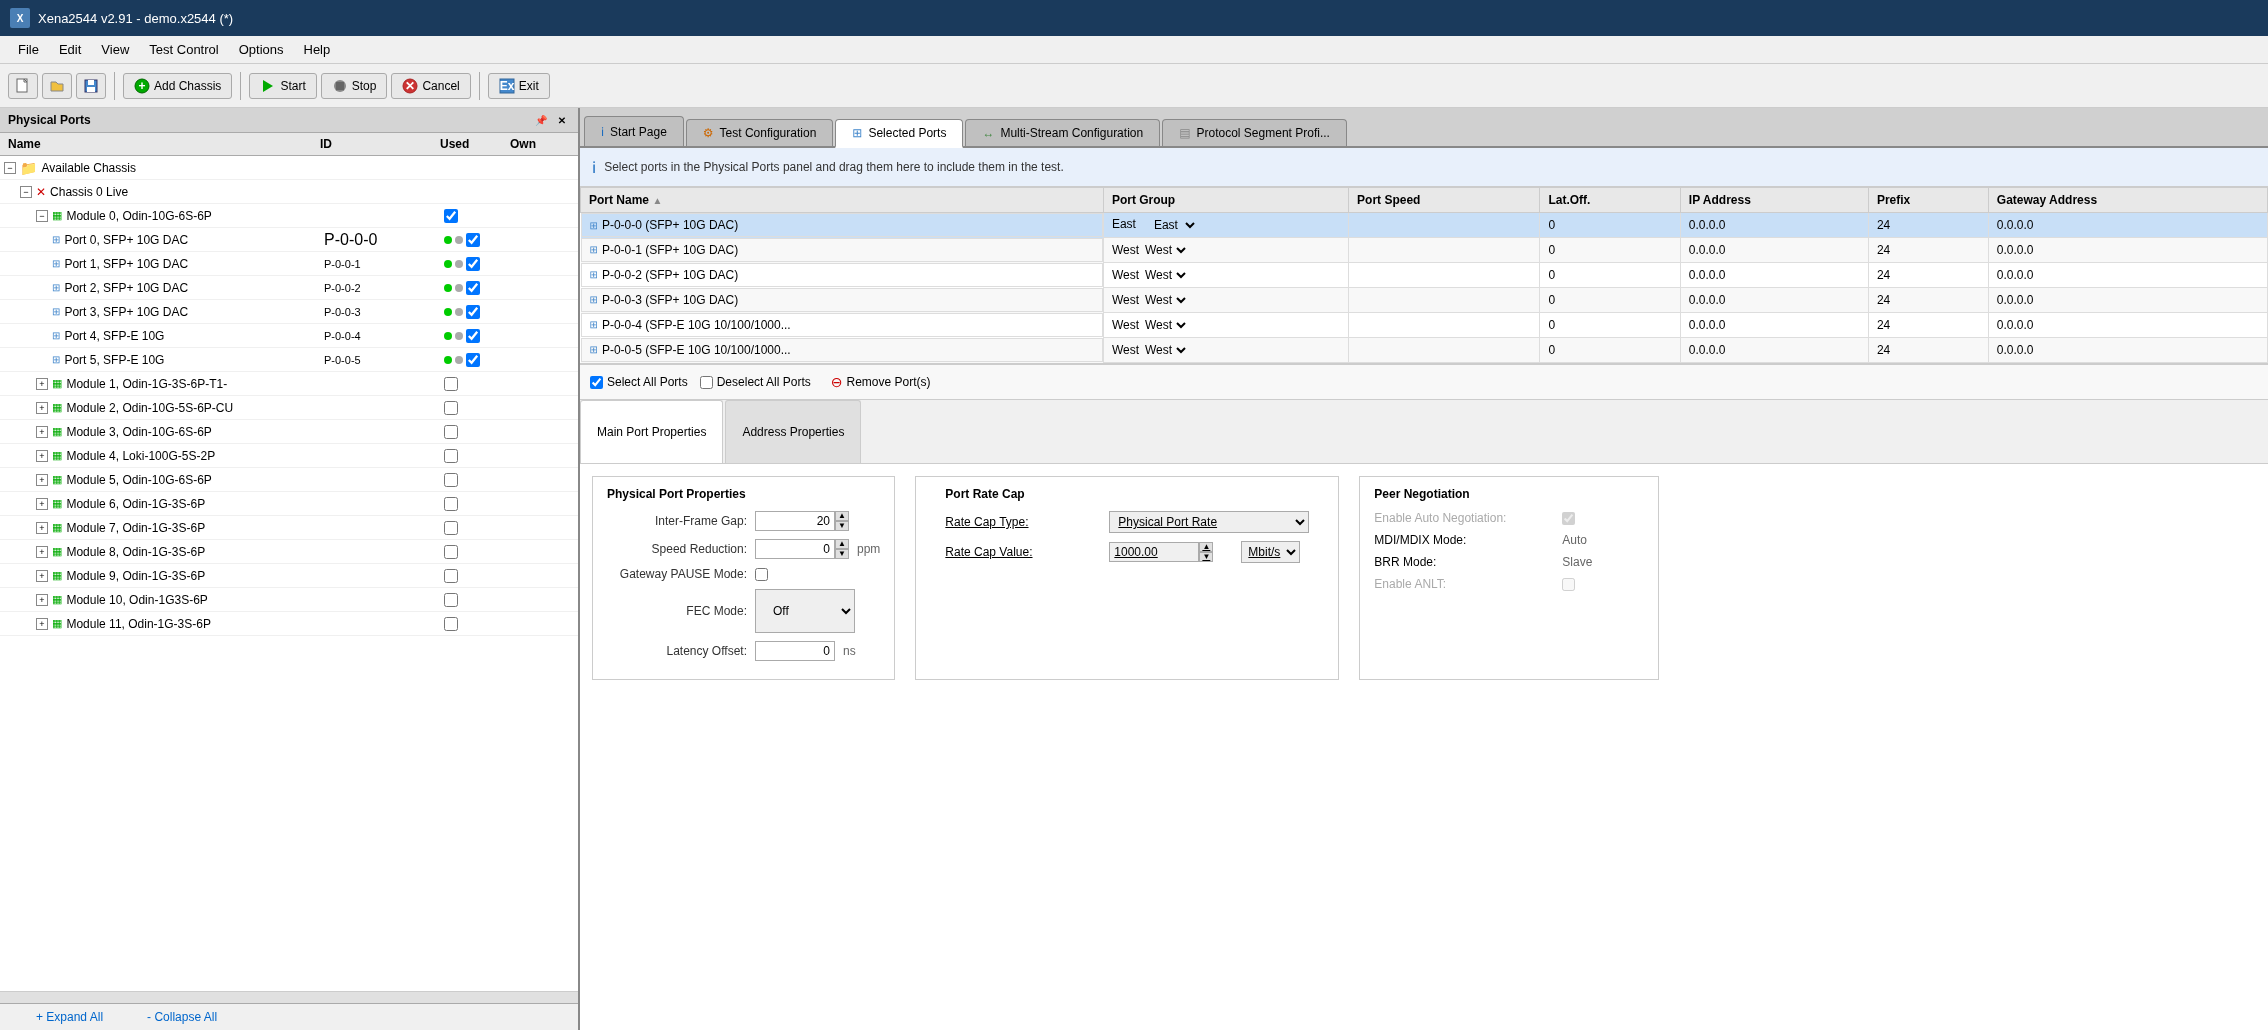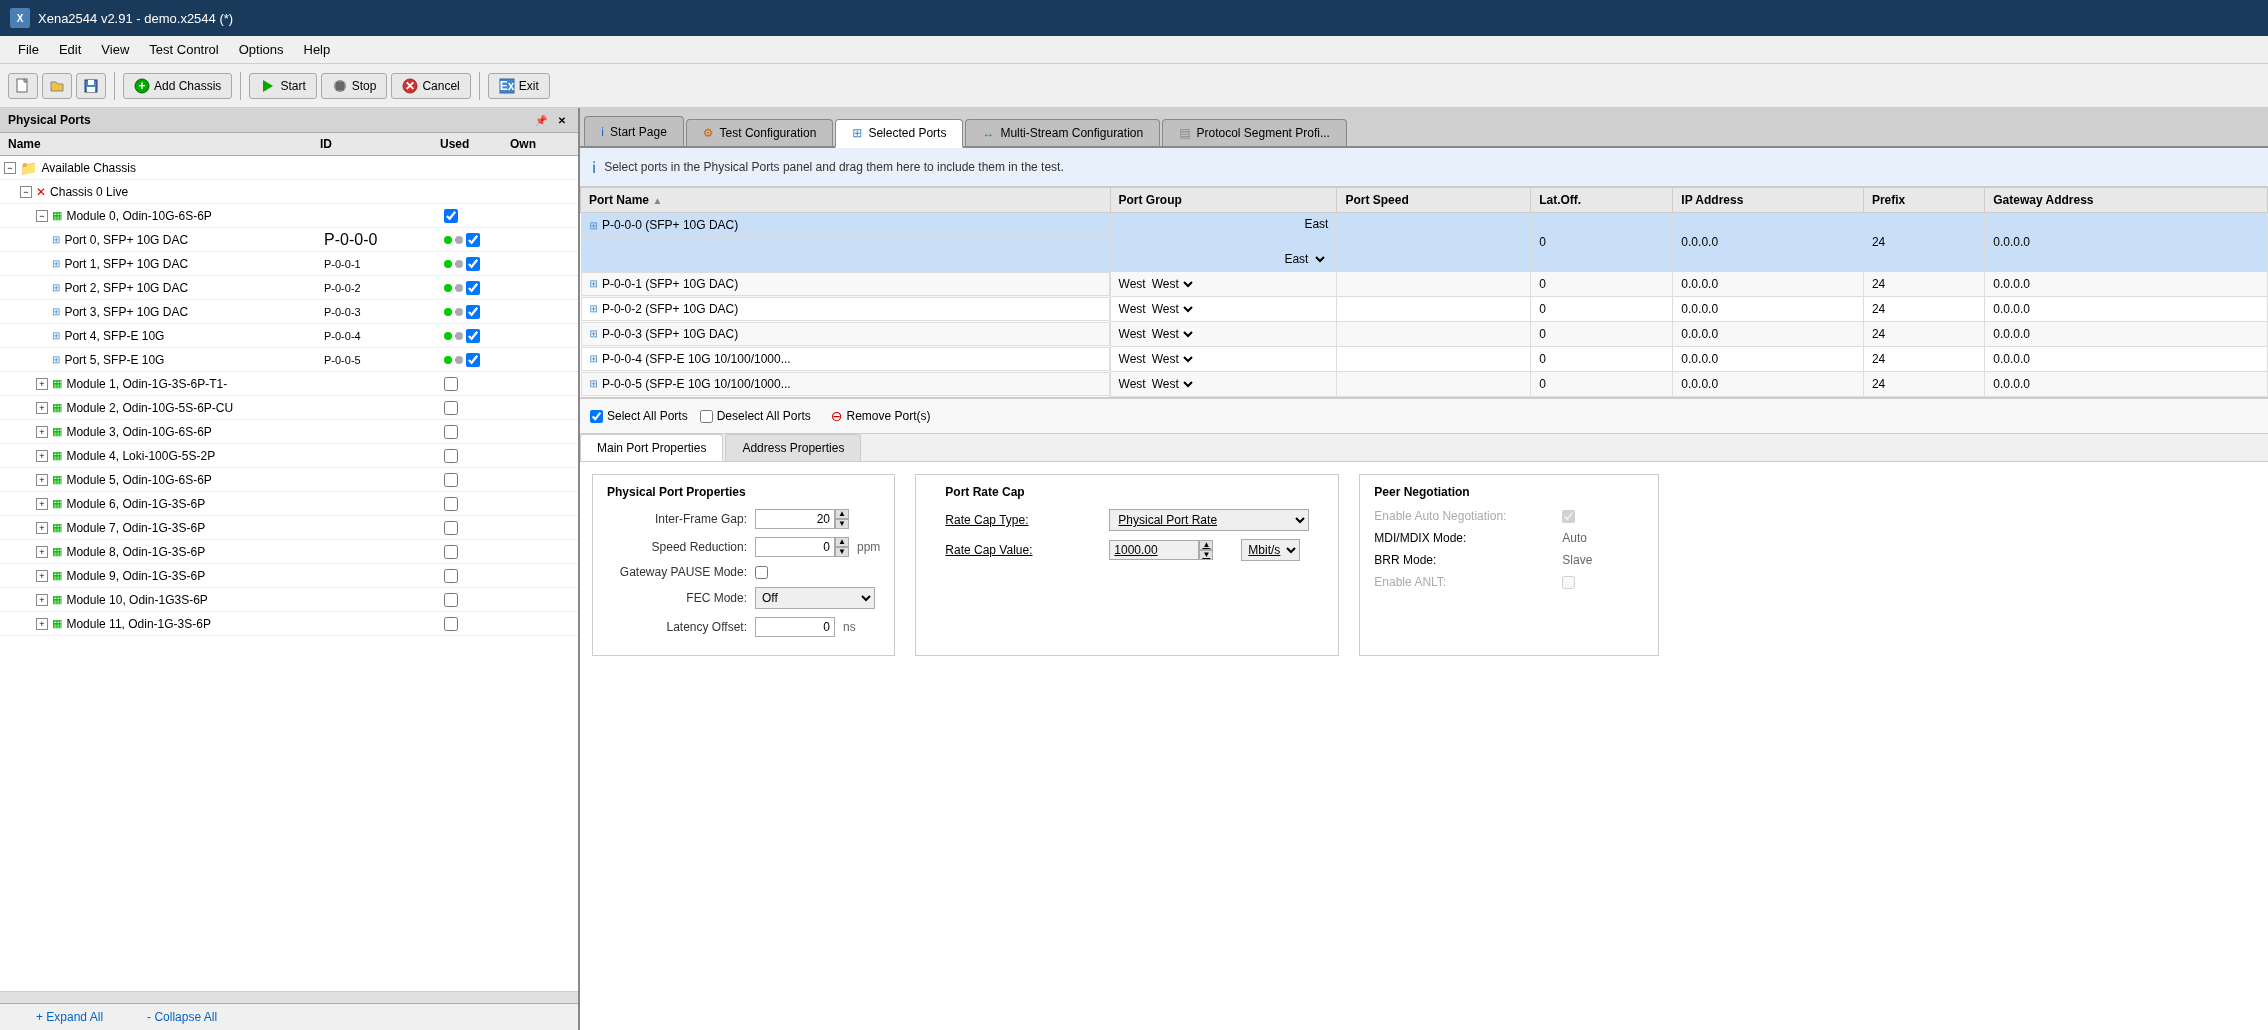--- a/index.html
+++ b/index.html
@@ -81,21 +81,21 @@
     select.inline-select { border: none; background: transparent; font-size: 12px; cursor: pointer; }
     
     
     .action-bar { padding: 6px 10px; border-top: 1px solid #ccc; border-bottom: 1px solid #ccc; display: flex; align-items: center; gap: 12px; background: #f8f8f8; }
     .action-btn { display: flex; align-items: center; gap: 4px; cursor: pointer; font-size: 12px; padding: 3px 8px; }
     .checkbox-labeled { display: flex; align-items: center; gap: 4px; cursor: pointer; }
     
     
     .properties-section { flex: 1; overflow-y: auto; }
     .prop-tabs { display: flex; border-bottom: 1px solid #ccc; background: #f0f0f0; }
-    .prop-tab { padding: 6px 16px; cursor: pointer; font-size: 12px; border: 1px solid #ccc; border-bottom: none; margin-right: 2px; background: #e0e0e0; border-radius: 3px 3px 0 0; }
+    .prop-tab { padding: 24px 16px; cursor: pointer; font-size: 12px; border: 1px solid #ccc; border-bottom: none; margin-right: 2px; background: #e0e0e0; border-radius: 3px 3px 0 0; }
     .prop-tab.active { background: white; }
     
     .prop-content { display: flex; padding: 12px; gap: 20px; }
     .prop-group { border: 1px solid #ccc; padding: 10px 14px; background: white; min-width: 300px; }
     .prop-group-title { font-weight: bold; margin-bottom: 10px; font-size: 12px; }
     .prop-row { display: flex; align-items: center; margin-bottom: 8px; gap: 8px; }
     .prop-label { width: 140px; text-align: right; font-size: 12px; color: #333; }
     .prop-input { width: 80px; border: 1px solid #aaa; padding: 2px 4px; font-size: 12px; text-align: right; }
     .prop-unit { font-size: 12px; color: #666; }
     .spinner-input { display: flex; align-items: center; }
@@ -525,21 +525,21 @@
               </th>
             </tr>
           </thead>
           <tbody id="ports-table-body">
           <tr class="selected">
     <td style="display:flex;align-items:center;gap:4px;">
       <span style="color:#4488cc;font-size:10px;">⊞</span>
       <span>P-0-0-0 (SFP+ 10G DAC)</span>
     </td>
     <td>
-      <div style="display:flex;align-items:flex-end;gap:20px;flex-direction:column;">
+      <div style="display:flex;align-items:flex-start;gap:14px;">
         <span>East</span>
         <select class="inline-select"><option>East</option><option>East</option><option>West</option></select>
       </div>
     </td>
     <td><fixed></fixed></td>
     <td>0</td>
     <td>0.0.0.0</td>
     <td>24</td>
     <td>0.0.0.0</td>
   </tr>
@@ -682,21 +682,21 @@
               <span class="prop-unit">ppm</span>
             </div>
 
             <div class="prop-row">
               <span class="prop-label">Gateway PAUSE Mode:</span>
               <input type="checkbox" style="">
             </div>
 
             <div class="prop-row">
               <span class="prop-label">FEC Mode:</span>
-              <select style="border:1px solid #aaa;font-size:12px;padding:2px;width:120px;">
+              <select style="border:1px solid #aaa;font-size:12px;padding:13px;width:100px;">
                 <option>Off</option>
                 <option>On</option>
               </select>
             </div>
 
             <div class="prop-row">
               <span class="prop-label">Latency Offset:</span>
               <input type="text" class="prop-input" value="0" style="">
               <span class="prop-unit">ns</span>
             </div>

